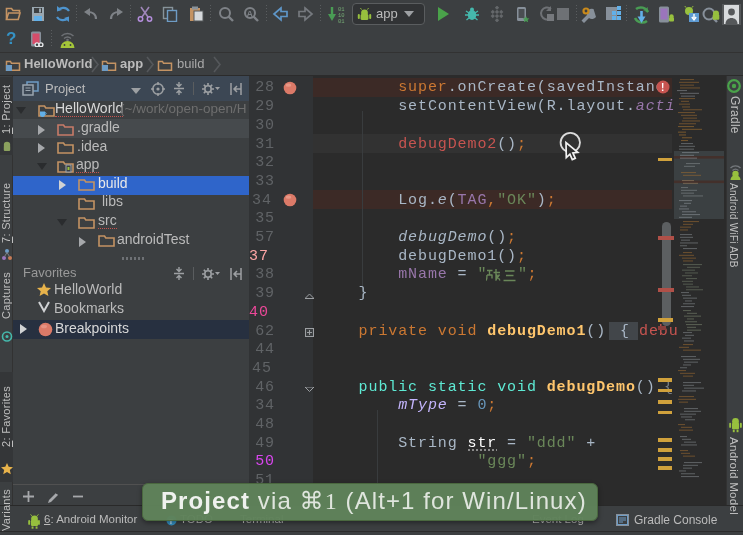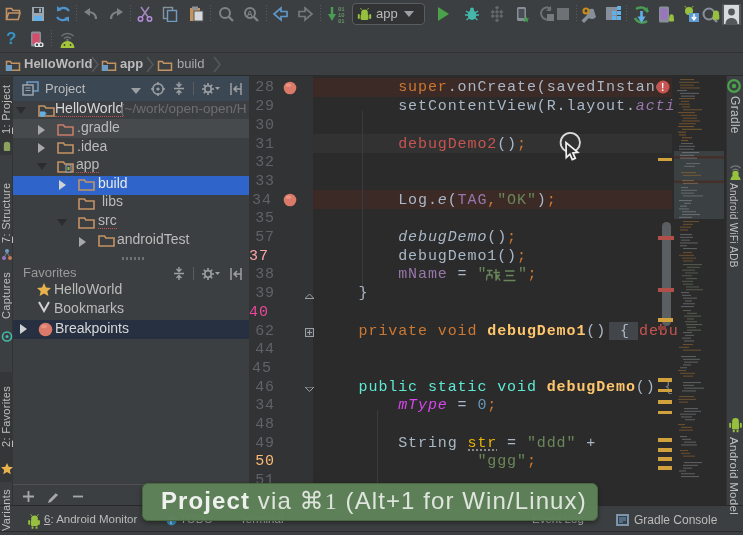--- a/index.html
+++ b/index.html
@@ -398,21 +398,21 @@
 <div class="ab mono" style="left:249px;top:266.4px;width:26px;text-align:right;color:#606366">38</div>
 <div class="ab mono" style="left:249px;top:285.1px;width:26px;text-align:right;color:#606366">39</div>
 <div class="ab mono" style="left:249px;top:303.8px;width:26px;text-align:left;color:#ec4899">40</div>
 <div class="ab mono" style="left:249px;top:322.5px;width:26px;text-align:right;color:#606366">62</div>
 <div class="ab mono" style="left:249px;top:341.2px;width:26px;text-align:right;color:#606366">44</div>
 <div class="ab mono" style="left:249px;top:359.9px;width:26px;text-align:center;color:#606366">45</div>
 <div class="ab mono" style="left:249px;top:378.6px;width:26px;text-align:right;color:#606366">46</div>
 <div class="ab mono" style="left:249px;top:397.3px;width:26px;text-align:right;color:#606366">34</div>
 <div class="ab mono" style="left:249px;top:416.0px;width:26px;text-align:right;color:#606366">48</div>
 <div class="ab mono" style="left:249px;top:434.7px;width:26px;text-align:right;color:#606366">49</div>
-<div class="ab mono" style="left:249px;top:453.4px;width:26px;text-align:right;color:#fdba74">50</div>
+<div class="ab mono" style="left:249px;top:453.4px;width:26px;text-align:right;color:#d946ef">50</div>
 <div class="ab mono" style="left:249px;top:472.1px;width:26px;text-align:right;color:#606366">51</div>
 <svg class="ab" style="left:282.5px;top:81.05px" width="14" height="14" viewBox="0 0 14 14">
     <circle cx="7" cy="7" r="6.3" fill="#DB7A68"></circle>
     <ellipse cx="5.5" cy="4.2" rx="2.8" ry="1.6" fill="#EA9C8C" opacity="0.85"></ellipse>
   </svg>
 <svg class="ab" style="left:282.5px;top:193.24999999999997px" width="14" height="14" viewBox="0 0 14 14">
     <circle cx="7" cy="7" r="6.3" fill="#DB7A68"></circle>
     <ellipse cx="5.5" cy="4.2" rx="2.8" ry="1.6" fill="#EA9C8C" opacity="0.85"></ellipse>
   </svg>
 <svg class="ab" style="left:305px;top:293.5px" width="9" height="9" viewBox="0 0 9 9">
@@ -457,26 +457,26 @@
 <div class="ab mono" style="left:517.0px;top:247.7px;color:#CC7832;max-width:161px;overflow:hidden">;</div>
 <div class="ab mono" style="left:398.2px;top:266.4px;color:#9876AA;max-width:280px;overflow:hidden">mName </div>
 <div class="ab mono" style="left:457.6px;top:266.4px;color:#A9B7C6;max-width:220px;overflow:hidden">= </div>
 <div class="ab mono" style="left:358.6px;top:285.1px;color:#A9B7C6;max-width:319px;overflow:hidden">}</div>
 <div class="ab mono" style="left:358.6px;top:322.5px;color:#CC7832;max-width:319px;overflow:hidden">private void </div>
 <div class="ab mono" style="left:487.3px;top:322.5px;color:#FFC66D;font-weight:bold;max-width:191px;overflow:hidden">debugDemo1</div>
 <div class="ab mono" style="left:586.3px;top:322.5px;color:#A9B7C6;max-width:92px;overflow:hidden">()</div>
 <div class="ab mono" style="left:358.6px;top:378.6px;color:#5eead4;max-width:319px;overflow:hidden">public static void </div>
 <div class="ab mono" style="left:546.7px;top:378.6px;color:#FFC66D;font-weight:bold;max-width:131px;overflow:hidden">debugDemo</div>
 <div class="ab mono" style="left:635.8px;top:378.6px;color:#A9B7C6;max-width:42px;overflow:hidden">()</div>
-<div class="ab mono" style="left:398.2px;top:397.3px;color:#d946ef;font-style:italic;max-width:280px;overflow:hidden">mType </div>
+<div class="ab mono" style="left:398.2px;top:397.3px;color:#c4b5fd;font-style:italic;max-width:280px;overflow:hidden">mType </div>
 <div class="ab mono" style="left:457.6px;top:397.3px;color:#A9B7C6;max-width:220px;overflow:hidden">= </div>
 <div class="ab mono" style="left:477.4px;top:397.3px;color:#6897BB;max-width:201px;overflow:hidden">0</div>
 <div class="ab mono" style="left:487.3px;top:397.3px;color:#CC7832;max-width:191px;overflow:hidden">;</div>
 <div class="ab mono" style="left:398.2px;top:434.7px;color:#A9B7C6;max-width:280px;overflow:hidden">String </div>
-<div class="ab mono" style="left:467.5px;top:434.7px;color:#eab308;max-width:210px;overflow:hidden">str </div>
+<div class="ab mono" style="left:467.5px;top:434.7px;color:#ffffff;max-width:210px;overflow:hidden">str </div>
 <div class="ab mono" style="left:507.1px;top:434.7px;color:#A9B7C6;max-width:171px;overflow:hidden">= </div>
 <div class="ab mono" style="left:526.9px;top:434.7px;color:#6A8759;max-width:151px;overflow:hidden">"ddd"</div>
 <div class="ab mono" style="left:576.4px;top:434.7px;color:#A9B7C6;max-width:102px;overflow:hidden"> +</div>
 <div class="ab mono" style="left:477.4px;top:453.4px;color:#6A8759;max-width:201px;overflow:hidden">"ggg"</div>
 <div class="ab mono" style="left:526.9px;top:453.4px;color:#CC7832;max-width:151px;overflow:hidden">;</div>
 <div class="ab" style="left:467.5px;top:449.0px;width:29px;height:2px;background:repeating-linear-gradient(90deg,#8a8a8a 0 2px,transparent 2px 4px)"></div>
 <svg class="ab" style="left:486px;top:267.7px" width="31" height="14" viewBox="0 0 31 14">
     <g stroke="#6A8759" stroke-width="1.4" fill="none">
       <path d="M1 2.5h5.5M3.5 2.5V7M1 7h5.5M1 7c0 3-0 4-1 5.5M6 7v3.5M10 1v11.5M7.5 4.5h6.5M10.5 6.5l3.5 6M13.5 6.5l-4 6"></path>
       <path d="M19 3h9.5M20 7.5h7.5M17.5 12.5h12"></path>

